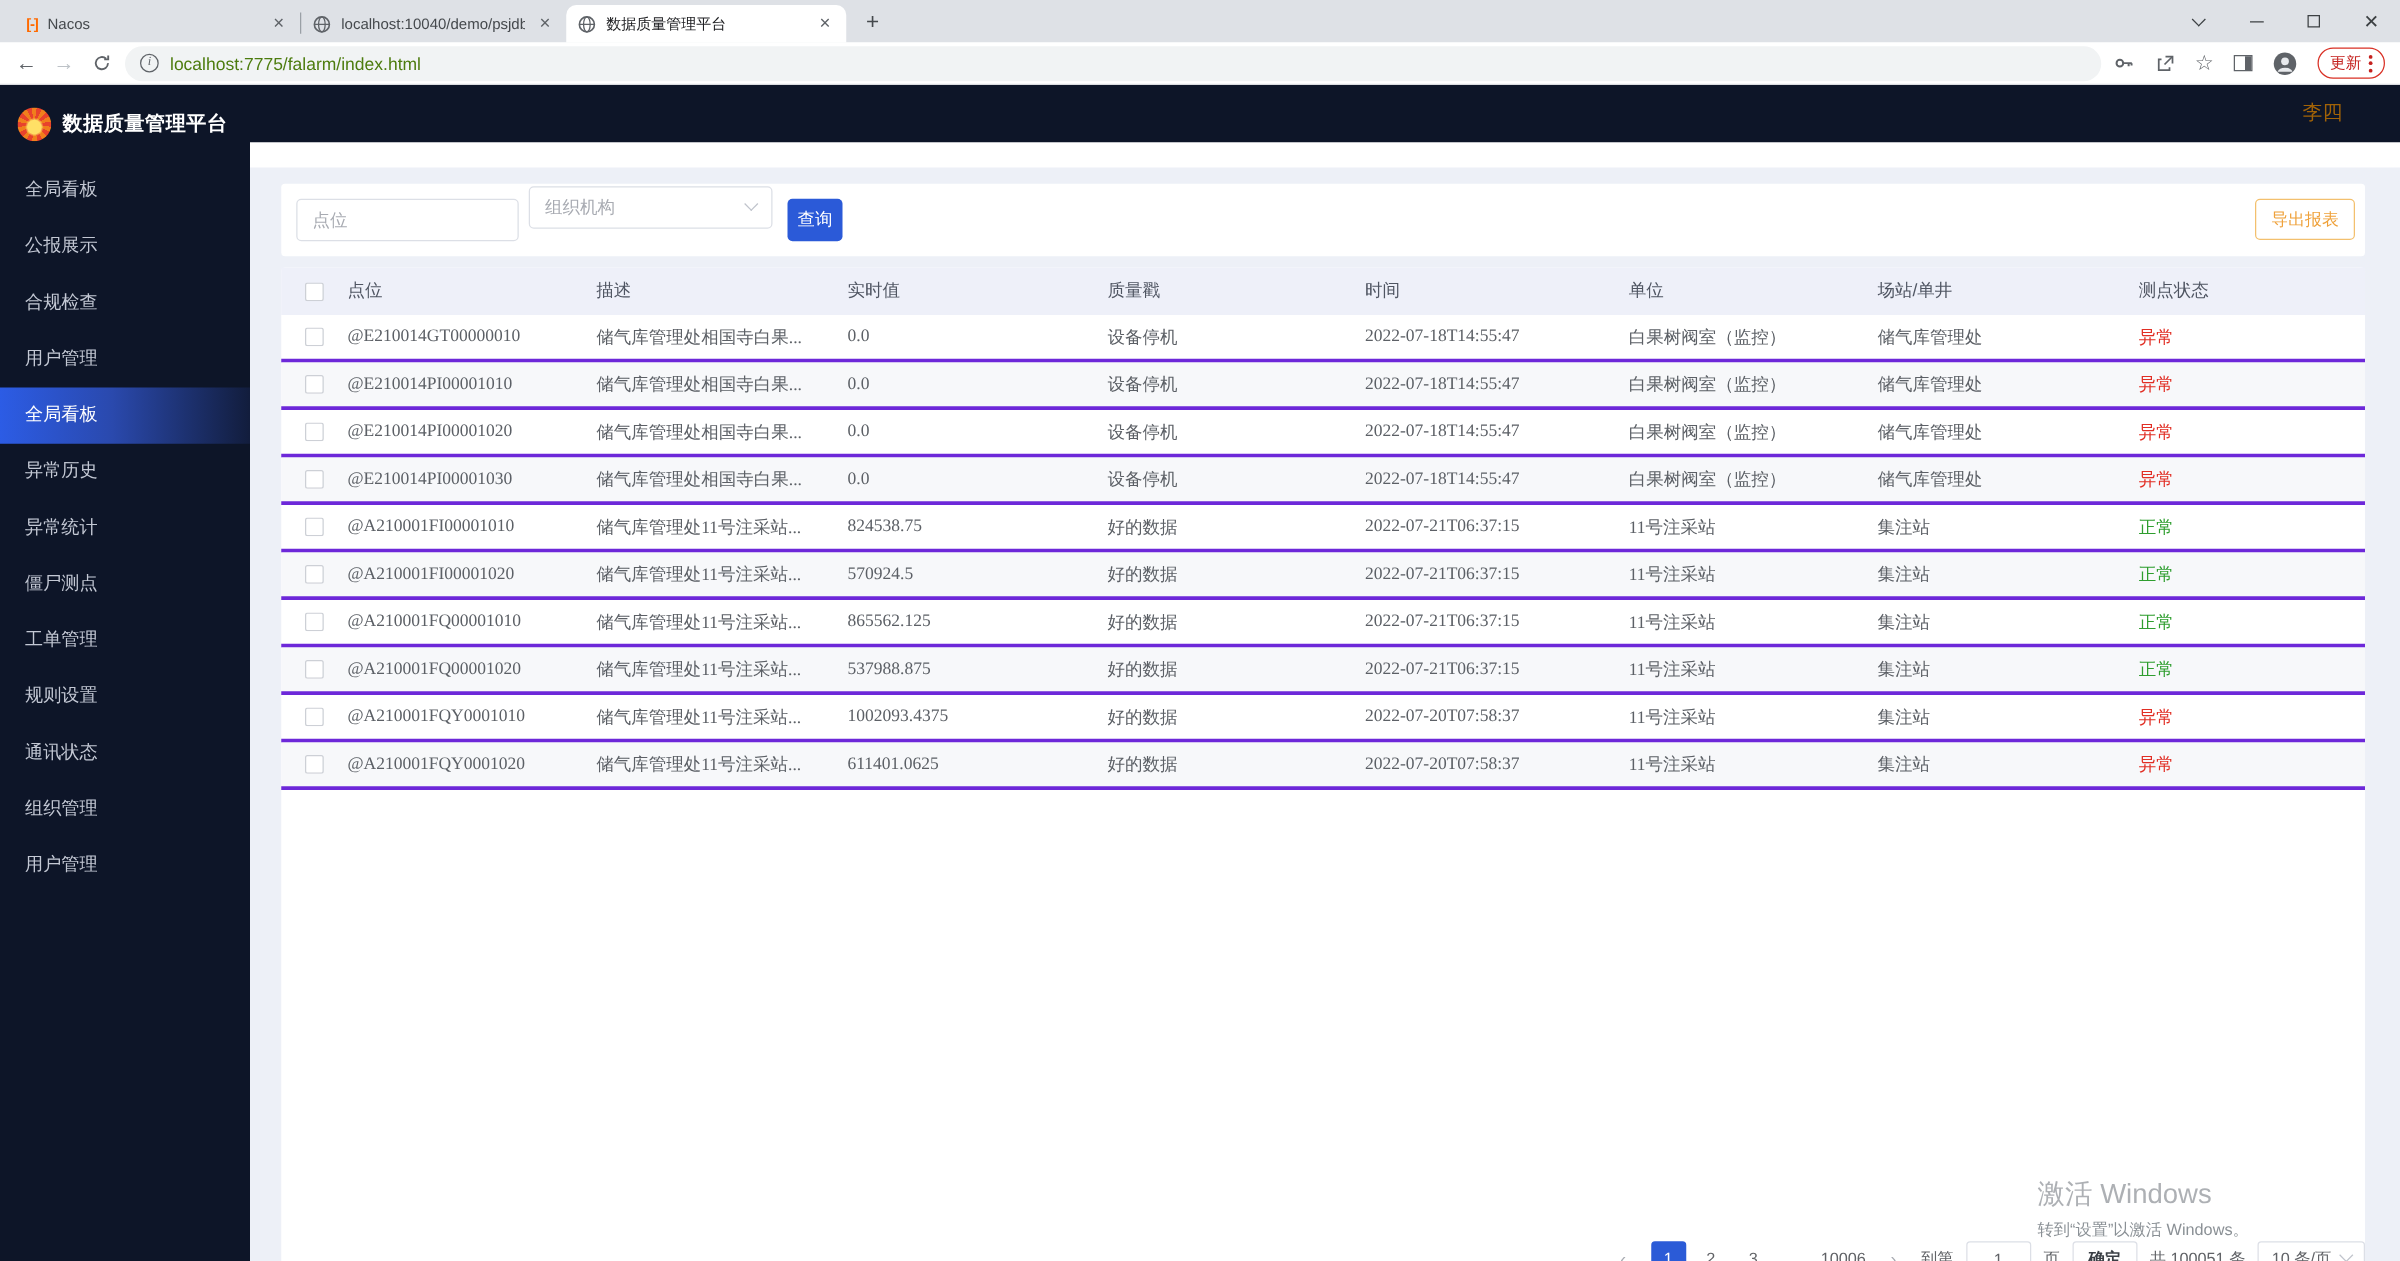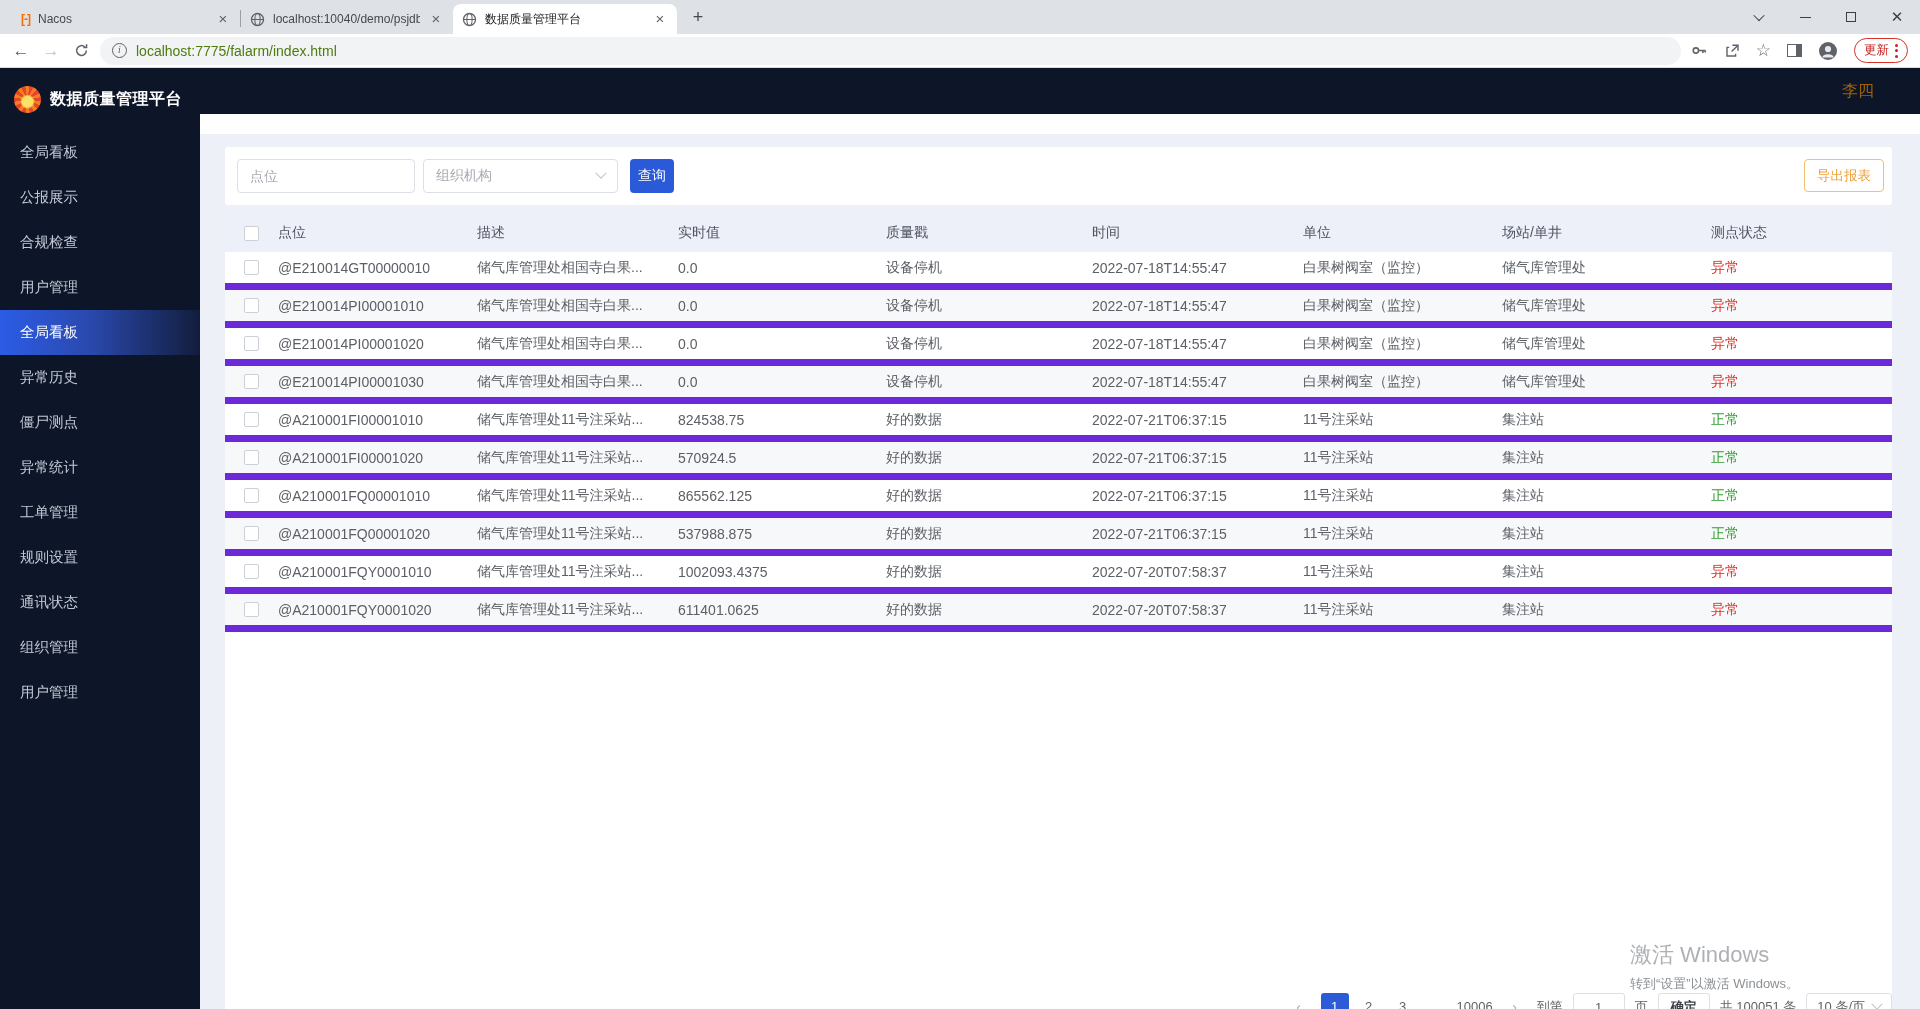--- a/index.html
+++ b/index.html
@@ -53,31 +53,31 @@
   .user-name { position:absolute; top:68px; right:46px; height:30px; line-height:46px; color:#a16207; font-size:16px; }
 
   .white-strip { position:absolute; top:114px; left:200px; width:1720px; height:20px; background:#fff; }
   .page-bg { position:absolute; top:134px; left:200px; width:1720px; height:875px; background:#edf0f7; }
 
   
   .filter-card { position:absolute; top:147px; left:225px; width:1667px; height:58px; background:#fff; border-radius:3px; }
   .f-input { position:absolute; top:12px; height:34px; border:1px solid #dcdfe6; border-radius:4px; background:#fff; font-size:14px; color:#606266; padding:0 12px; }
   .f-input::placeholder { color:#a8abb2; }
   .in-point { left:12px; width:178px; }
-  .f-select { position:absolute; top:12px; left:198px; width:195px; height:34px; border:1px solid #dcdfe6; border-radius:4px; background:#fff; display:flex; align-items:center; justify-content:space-between; padding:0 12px; }
+  .f-select { position:absolute; top:2px; left:198px; width:195px; height:34px; border:1px solid #dcdfe6; border-radius:4px; background:#fff; display:flex; align-items:center; justify-content:space-between; padding:0 12px; }
   .f-select span { color:#a8abb2; font-size:14px; }
   .sel-chev { width:8px; height:8px; border-right:1.5px solid #c0c4cc; border-bottom:1.5px solid #c0c4cc; transform:rotate(45deg) translate(-2px,-2px); }
   .btn-search { position:absolute; top:12px; left:405px; width:44px; height:34px; background:#2b5ad8; color:#fff; font-size:14px; border:none; border-radius:4px; cursor:pointer; }
   .btn-export { position:absolute; top:12px; right:8px; width:80px; height:33px; background:#fff; color:#efa13a; font-size:13.5px; border:1px solid #f3c06e; border-radius:4px; cursor:pointer; }
 
   
   .table-card { position:absolute; top:214px; left:225px; width:1667px; height:806px; background:#fff; border-radius:3px; }
   .grid-cols { display:grid; grid-template-columns:53px 199px 201px 208px 206px 211px 199px 209px 1fr; align-items:center; }
   .thead { height:38px; background:#eef0f9; color:#4f5562; font-size:14px; }
-  .trow { height:38px; font-size:14px; color:#5c6066; border-bottom:7px solid #6d28d9; }
+  .trow { height:38px; font-size:14px; color:#5c6066; border-bottom:3px solid #6d28d9;font-family:Liberation Serif, serif; }
   .trow:nth-child(even) { background:#f7f8fa; }
   .cell { overflow:hidden; white-space:nowrap; }
   .c-check { display:flex; justify-content:center; }
   .checkbox { width:15px; height:15px; border:1px solid #cdd0d6; border-radius:2px; background:#fff; display:inline-block; }
 
   
   .pagination { position:absolute; top:993px; right:28px; display:flex; align-items:center; gap:10px; height:28px; font-size:13px; color:#606266; z-index:6; }
   .pg-arrow { min-width:24px; text-align:center; color:#a8abb2; font-size:14px; }
   .pg-num { min-width:28px; height:28px; line-height:28px; text-align:center; border-radius:3px; cursor:pointer; }
   .pg-num.cur { background:#2b5bd7; color:#fff; }
@@ -186,22 +186,22 @@
     <span class="logo-icon"></span>
     <span class="brand">数据质量管理平台</span>
   </div>
   <div class="menu">
       <div class="menu-item">全局看板</div>
       <div class="menu-item">公报展示</div>
       <div class="menu-item">合规检查</div>
       <div class="menu-item">用户管理</div>
       <div class="menu-item active">全局看板</div>
       <div class="menu-item">异常历史</div>
+      <div class="menu-item">异常统计</div>
       <div class="menu-item">僵尸测点</div>
-      <div class="menu-item">异常统计</div>
       <div class="menu-item">工单管理</div>
       <div class="menu-item">规则设置</div>
       <div class="menu-item">通讯状态</div>
       <div class="menu-item">组织管理</div>
       <div class="menu-item">用户管理</div>
     </div>
 </div>
 
 <div class="white-strip"></div>
 <div class="page-bg"></div>

